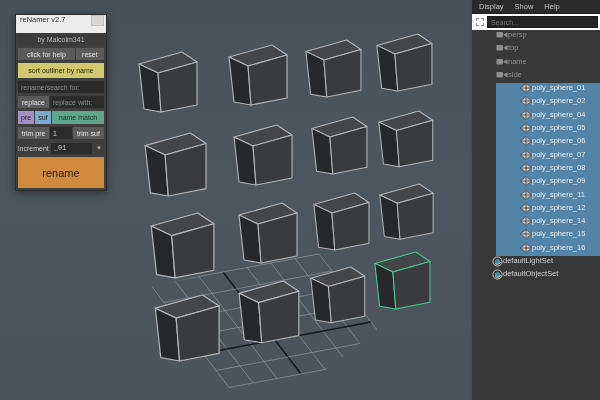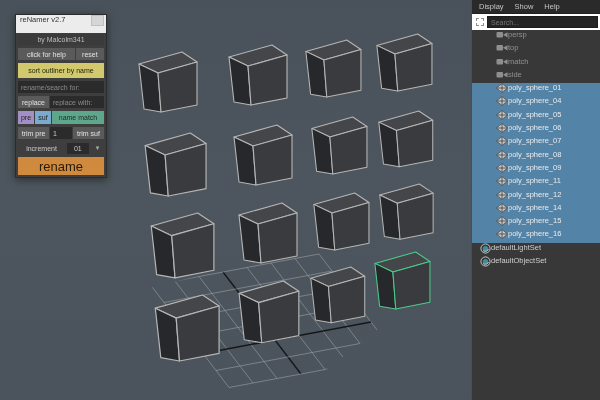--- a/index.html
+++ b/index.html
@@ -33,43 +33,43 @@
     padding:0 3px; width:100%; min-width:0; }
   .field::placeholder { color:#8b8b8b; }
   .btn-replace { width:31px; flex:none; }
   .btn-pre { width:16px; background:var(--pre-button,#a28fc5); color:#222; height:13px; }
   .btn-suf { width:16px; background:var(--suf-button,#7baacf); color:#222; height:13px; }
   .btn-match { flex:1; background:var(--name-match-button,#5fa78c); color:#1c2a24; height:13px; }
   .btn-trim { width:31px; flex:none; }
   .f-trim { width:24px; flex:1; }
   .incr-row { display:flex; align-items:center; gap:2px; height:12px; }
   .incr-label { flex:1; color:#c9c9c9; font-size:7px; text-align:center; }
-  .f-incr { width:22px; flex:none; height:11px; }
+  .f-incr { width:41px; flex:none; height:11px;font-family:Liberation Mono, monospace; }
   .dd-arrow { width:13px; color:#a9a9a9; font-size:6px; text-align:center; }
-  .btn-rename { height:18px; background:var(--rename-button,#cf8a3e); color:#2a1c0a; font-size:13px; }
+  .btn-rename { height:31px; background:var(--rename-button,#cf8a3e); color:#2a1c0a; font-size:11px; }
 
   
   #outliner { position:absolute; left:471px; top:0; width:129px; height:400px;
     background:#383838; border-left:1px solid #4d4d4d; overflow:hidden; }
   .omenubar { height:14px; background:#2a2a2a; border-bottom:1px solid #202020;
     display:flex; align-items:center; gap:11px; padding:0 7px;
     font-size:7.5px; color:#c6c6c6; }
   .omenu { cursor:default; }
   .osearch { height:16px; background:#ffffff; display:flex; align-items:center;
     gap:3px; padding:0 2px 0 4px; }
   .filter-icon { width:8px; height:8px; border:1px dashed #8f8f8f; flex:none; }
   .osearch input { flex:1; background:#242424; border:1px solid #1c1c1c; color:#b5b5b5;
     font-size:7px; height:12px; padding:0 3px; min-width:0; }
   .osearch input::placeholder { color:#777; }
   #outliner-items { display:flex; flex-direction:column; }
   .orow { height:13.3px; display:flex; gap:0;
     padding-left:24px; font-size:7.5px; color:#ececec; flex:none; }
   .orow.dim { color:#919191; }
-  .orow.sel { background:var(--outliner-selection,#5383a6); }
-  .orow.set { padding-left:8px; color:#cfcfcf; }
+  .orow.sel { background:var(--outliner-selection,#5383a6);margin-left:24px; }
+  .orow.set { padding-left:20px; color:#cfcfcf; }
   .oicon { flex:none; }
 </style>
 </head>
 <body>
 
 <div id="stage">
 
   <div id="viewport">
     <svg id="scene" width="471" height="400">
       <defs>
@@ -238,35 +238,42 @@
             <rect x="0.5" y="2" width="6.5" height="5.5" rx="1" fill="#8f8f8f"></rect>
             <polygon points="7,4.8 11.5,2.2 11.5,7.4" fill="#8f8f8f"></polygon>
           </svg>
           <span>top</span>
         </div>
         <div class="orow dim">
           <svg class="oicon" width="12" height="9" viewBox="0 0 12 9">
             <rect x="0.5" y="2" width="6.5" height="5.5" rx="1" fill="#8f8f8f"></rect>
             <polygon points="7,4.8 11.5,2.2 11.5,7.4" fill="#8f8f8f"></polygon>
           </svg>
-          <span>match</span>
+          <span>name</span>
         </div>
         <div class="orow dim">
           <svg class="oicon" width="12" height="9" viewBox="0 0 12 9">
             <rect x="0.5" y="2" width="6.5" height="5.5" rx="1" fill="#8f8f8f"></rect>
             <polygon points="7,4.8 11.5,2.2 11.5,7.4" fill="#8f8f8f"></polygon>
           </svg>
           <span>side</span>
         </div>
         <div class="orow sel">
           <svg class="oicon" width="12" height="10" viewBox="0 0 12 10">
             <polygon points="6,0.5 11.5,5 6,9.5 0.5,5" fill="#c9c9c9" stroke="#4a4a4a" stroke-width="0.7"></polygon>
             <path d="M0.5,5 H11.5 M6,0.5 V9.5" stroke="#4a4a4a" stroke-width="0.9" fill="none"></path>
           </svg>
           <span>poly_sphere_01</span>
+        </div>
+        <div class="orow sel">
+          <svg class="oicon" width="12" height="10" viewBox="0 0 12 10">
+            <polygon points="6,0.5 11.5,5 6,9.5 0.5,5" fill="#c9c9c9" stroke="#4a4a4a" stroke-width="0.7"></polygon>
+            <path d="M0.5,5 H11.5 M6,0.5 V9.5" stroke="#4a4a4a" stroke-width="0.9" fill="none"></path>
+          </svg>
+          <span>poly_sphere_02</span>
         </div>
         <div class="orow sel">
           <svg class="oicon" width="12" height="10" viewBox="0 0 12 10">
             <polygon points="6,0.5 11.5,5 6,9.5 0.5,5" fill="#c9c9c9" stroke="#4a4a4a" stroke-width="0.7"></polygon>
             <path d="M0.5,5 H11.5 M6,0.5 V9.5" stroke="#4a4a4a" stroke-width="0.9" fill="none"></path>
           </svg>
           <span>poly_sphere_04</span>
         </div>
         <div class="orow sel">
           <svg class="oicon" width="12" height="10" viewBox="0 0 12 10">

